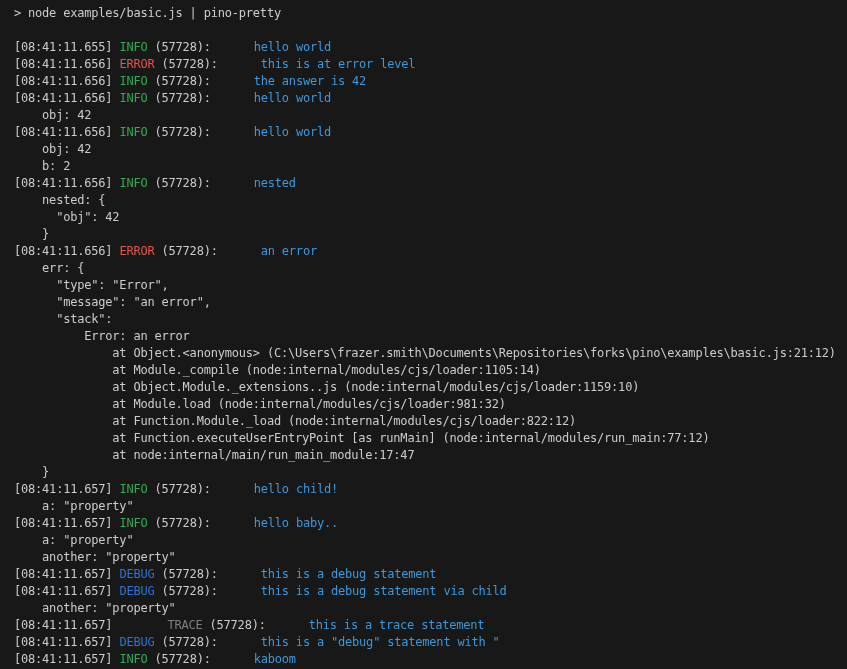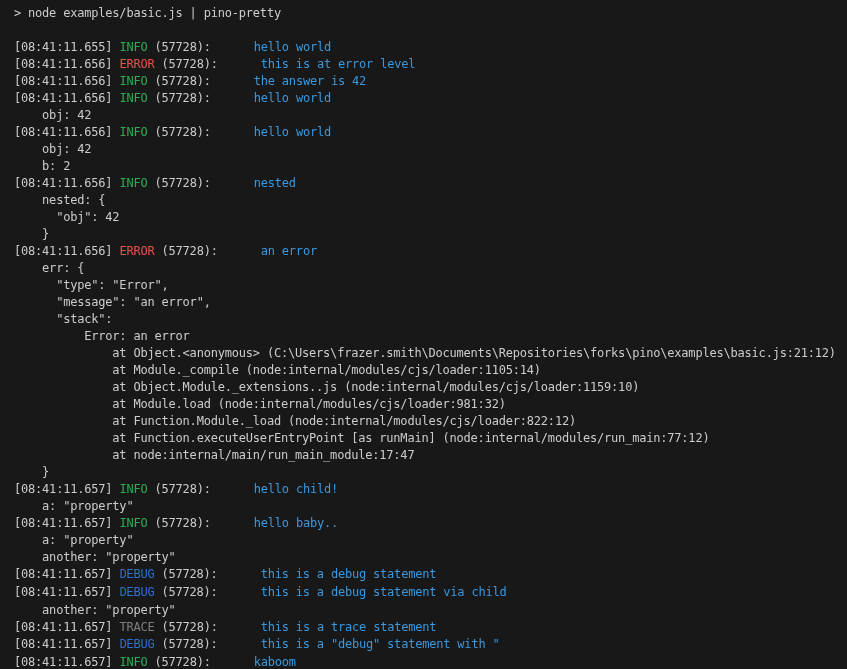--- a/index.html
+++ b/index.html
@@ -19,19 +19,19 @@
     line-height: 17px;
     letter-spacing: -0.2px;
     white-space: pre;
     cursor: text;
   }
   .line { min-height: 17px; }
   .c-default { color: var(--c-default, #cccccc); }
   .c-green   { color: var(--c-green,   #2dab52); }
   .c-red     { color: var(--c-red,     #e5534b); }
   .c-cyan    { color: var(--c-cyan,    #3b98dd); margin-left: 36px; }
-  .c-blue    { color: var(--c-blue,    #2d72d2); font-family: Liberation Mono, monospace; }
-  .c-gray    { color: var(--c-gray,    #7f7f7f); }
+  .c-blue    { color: var(--c-blue,    #2d72d2); }
+  .c-gray    { color: var(--c-gray,    #7f7f7f); margin-left: 48px; }
 </style>
 </head>
 <body>
 
 <div class="terminal"><div class="line"><span class="c-default">&gt; node examples/basic.js | pino-pretty</span></div><div class="line"></div><div class="line"><span class="c-default">[08:41:11.655] </span><span class="c-green">INFO</span><span class="c-default"> (57728): </span><span class="c-cyan">hello world</span></div><div class="line"><span class="c-default">[08:41:11.656] </span><span class="c-red">ERROR</span><span class="c-default"> (57728): </span><span class="c-cyan">this is at error level</span></div><div class="line"><span class="c-default">[08:41:11.656] </span><span class="c-green">INFO</span><span class="c-default"> (57728): </span><span class="c-cyan">the answer is 42</span></div><div class="line"><span class="c-default">[08:41:11.656] </span><span class="c-green">INFO</span><span class="c-default"> (57728): </span><span class="c-cyan">hello world</span></div><div class="line"><span class="c-default">    obj: 42</span></div><div class="line"><span class="c-default">[08:41:11.656] </span><span class="c-green">INFO</span><span class="c-default"> (57728): </span><span class="c-cyan">hello world</span></div><div class="line"><span class="c-default">    obj: 42</span></div><div class="line"><span class="c-default">    b: 2</span></div><div class="line"><span class="c-default">[08:41:11.656] </span><span class="c-green">INFO</span><span class="c-default"> (57728): </span><span class="c-cyan">nested</span></div><div class="line"><span class="c-default">    nested: {</span></div><div class="line"><span class="c-default">      "obj": 42</span></div><div class="line"><span class="c-default">    }</span></div><div class="line"><span class="c-default">[08:41:11.656] </span><span class="c-red">ERROR</span><span class="c-default"> (57728): </span><span class="c-cyan">an error</span></div><div class="line"><span class="c-default">    err: {</span></div><div class="line"><span class="c-default">      "type": "Error",</span></div><div class="line"><span class="c-default">      "message": "an error",</span></div><div class="line"><span class="c-default">      "stack":</span></div><div class="line"><span class="c-default">          Error: an error</span></div><div class="line"><span class="c-default">              at Object.&lt;anonymous&gt; (C:\Users\frazer.smith\Documents\Repositories\forks\pino\examples\basic.js:21:12)</span></div><div class="line"><span class="c-default">              at Module._compile (node:internal/modules/cjs/loader:1105:14)</span></div><div class="line"><span class="c-default">              at Object.Module._extensions..js (node:internal/modules/cjs/loader:1159:10)</span></div><div class="line"><span class="c-default">              at Module.load (node:internal/modules/cjs/loader:981:32)</span></div><div class="line"><span class="c-default">              at Function.Module._load (node:internal/modules/cjs/loader:822:12)</span></div><div class="line"><span class="c-default">              at Function.executeUserEntryPoint [as runMain] (node:internal/modules/run_main:77:12)</span></div><div class="line"><span class="c-default">              at node:internal/main/run_main_module:17:47</span></div><div class="line"><span class="c-default">    }</span></div><div class="line"><span class="c-default">[08:41:11.657] </span><span class="c-green">INFO</span><span class="c-default"> (57728): </span><span class="c-cyan">hello child!</span></div><div class="line"><span class="c-default">    a: "property"</span></div><div class="line"><span class="c-default">[08:41:11.657] </span><span class="c-green">INFO</span><span class="c-default"> (57728): </span><span class="c-cyan">hello baby..</span></div><div class="line"><span class="c-default">    a: "property"</span></div><div class="line"><span class="c-default">    another: "property"</span></div><div class="line"><span class="c-default">[08:41:11.657] </span><span class="c-blue">DEBUG</span><span class="c-default"> (57728): </span><span class="c-cyan">this is a debug statement</span></div><div class="line"><span class="c-default">[08:41:11.657] </span><span class="c-blue">DEBUG</span><span class="c-default"> (57728): </span><span class="c-cyan">this is a debug statement via child</span></div><div class="line"><span class="c-default">    another: "property"</span></div><div class="line"><span class="c-default">[08:41:11.657] </span><span class="c-gray">TRACE</span><span class="c-default"> (57728): </span><span class="c-cyan">this is a trace statement</span></div><div class="line"><span class="c-default">[08:41:11.657] </span><span class="c-blue">DEBUG</span><span class="c-default"> (57728): </span><span class="c-cyan">this is a "debug" statement with "</span></div><div class="line"><span class="c-default">[08:41:11.657] </span><span class="c-green">INFO</span><span class="c-default"> (57728): </span><span class="c-cyan">kaboom</span></div></div>
 
 </body></html>

